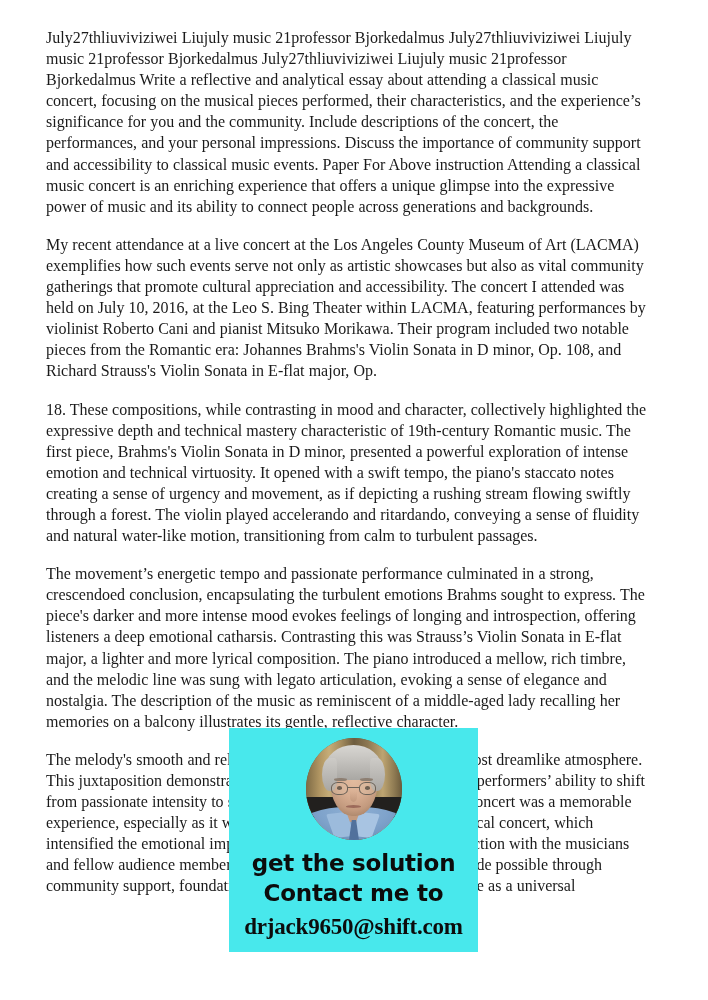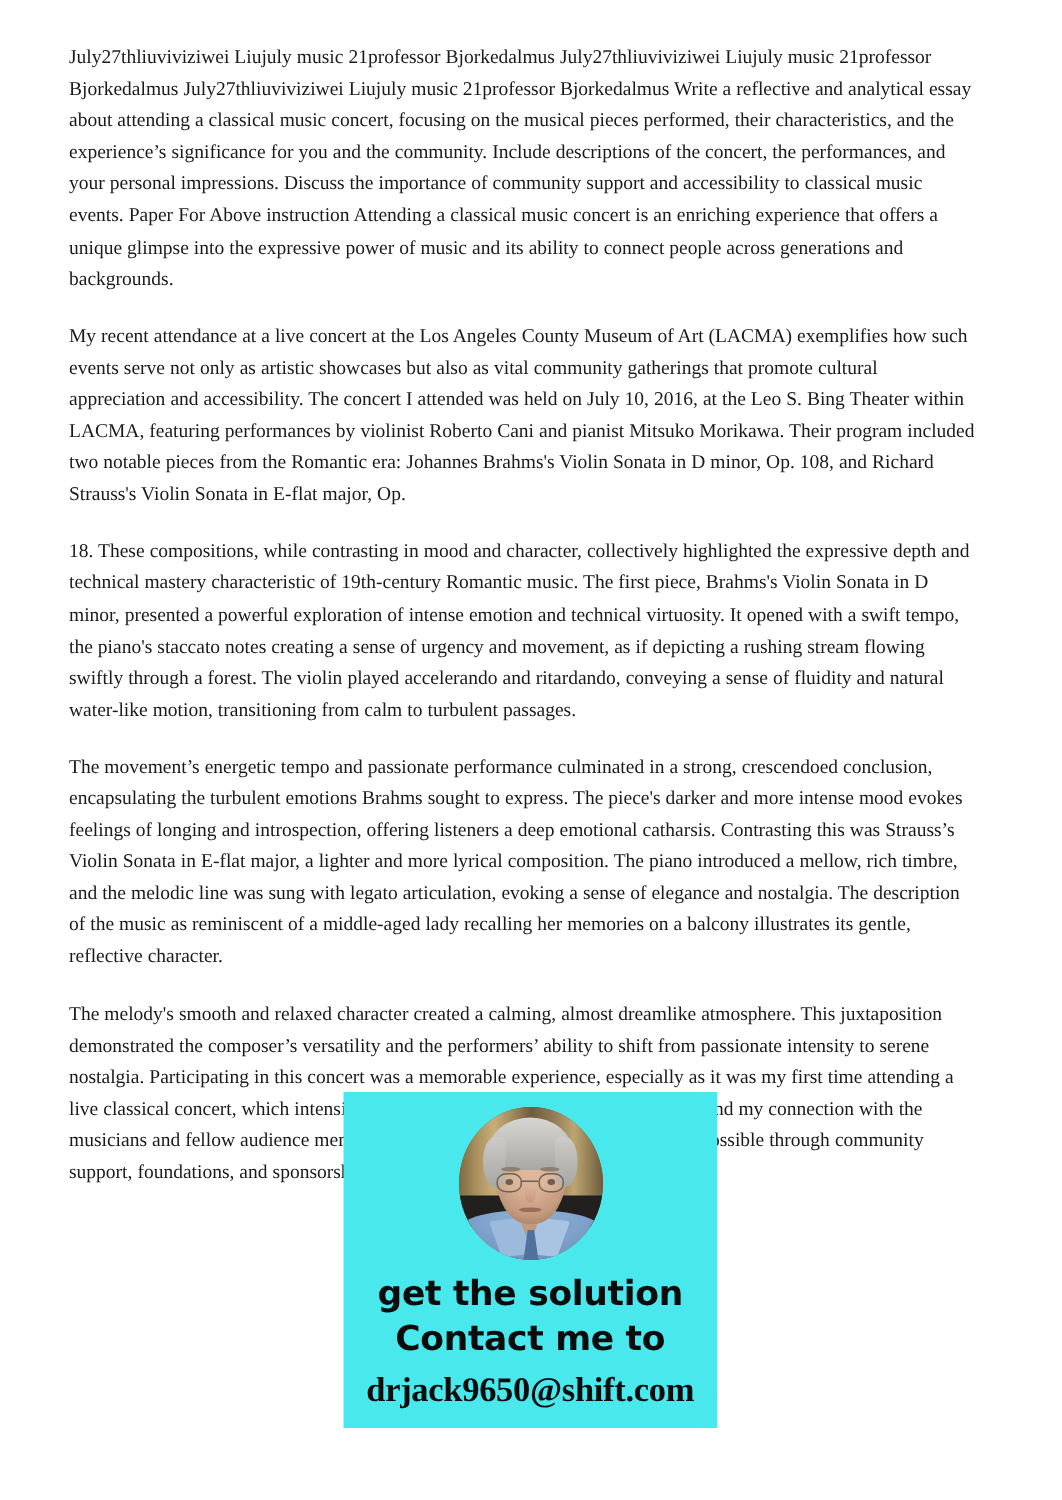--- a/index.html
+++ b/index.html
@@ -26,21 +26,21 @@
 
   #doc-body {
     position: absolute;
     left: 46px;
     top: 27px;
     width: 604px;
   }
 
   .para {
     font-family: "Liberation Serif", "DejaVu Serif", serif;
-    font-size: 13px;
+    font-size: 16px;
     line-height: 21.1px;
     color: #1a1a1a;
     margin: 0 0 17px 0;
     text-align: left;
     word-spacing: 0.1px;
     -webkit-font-smoothing: antialiased;
   }
 
   .para:last-child {
     margin-bottom: 0;

